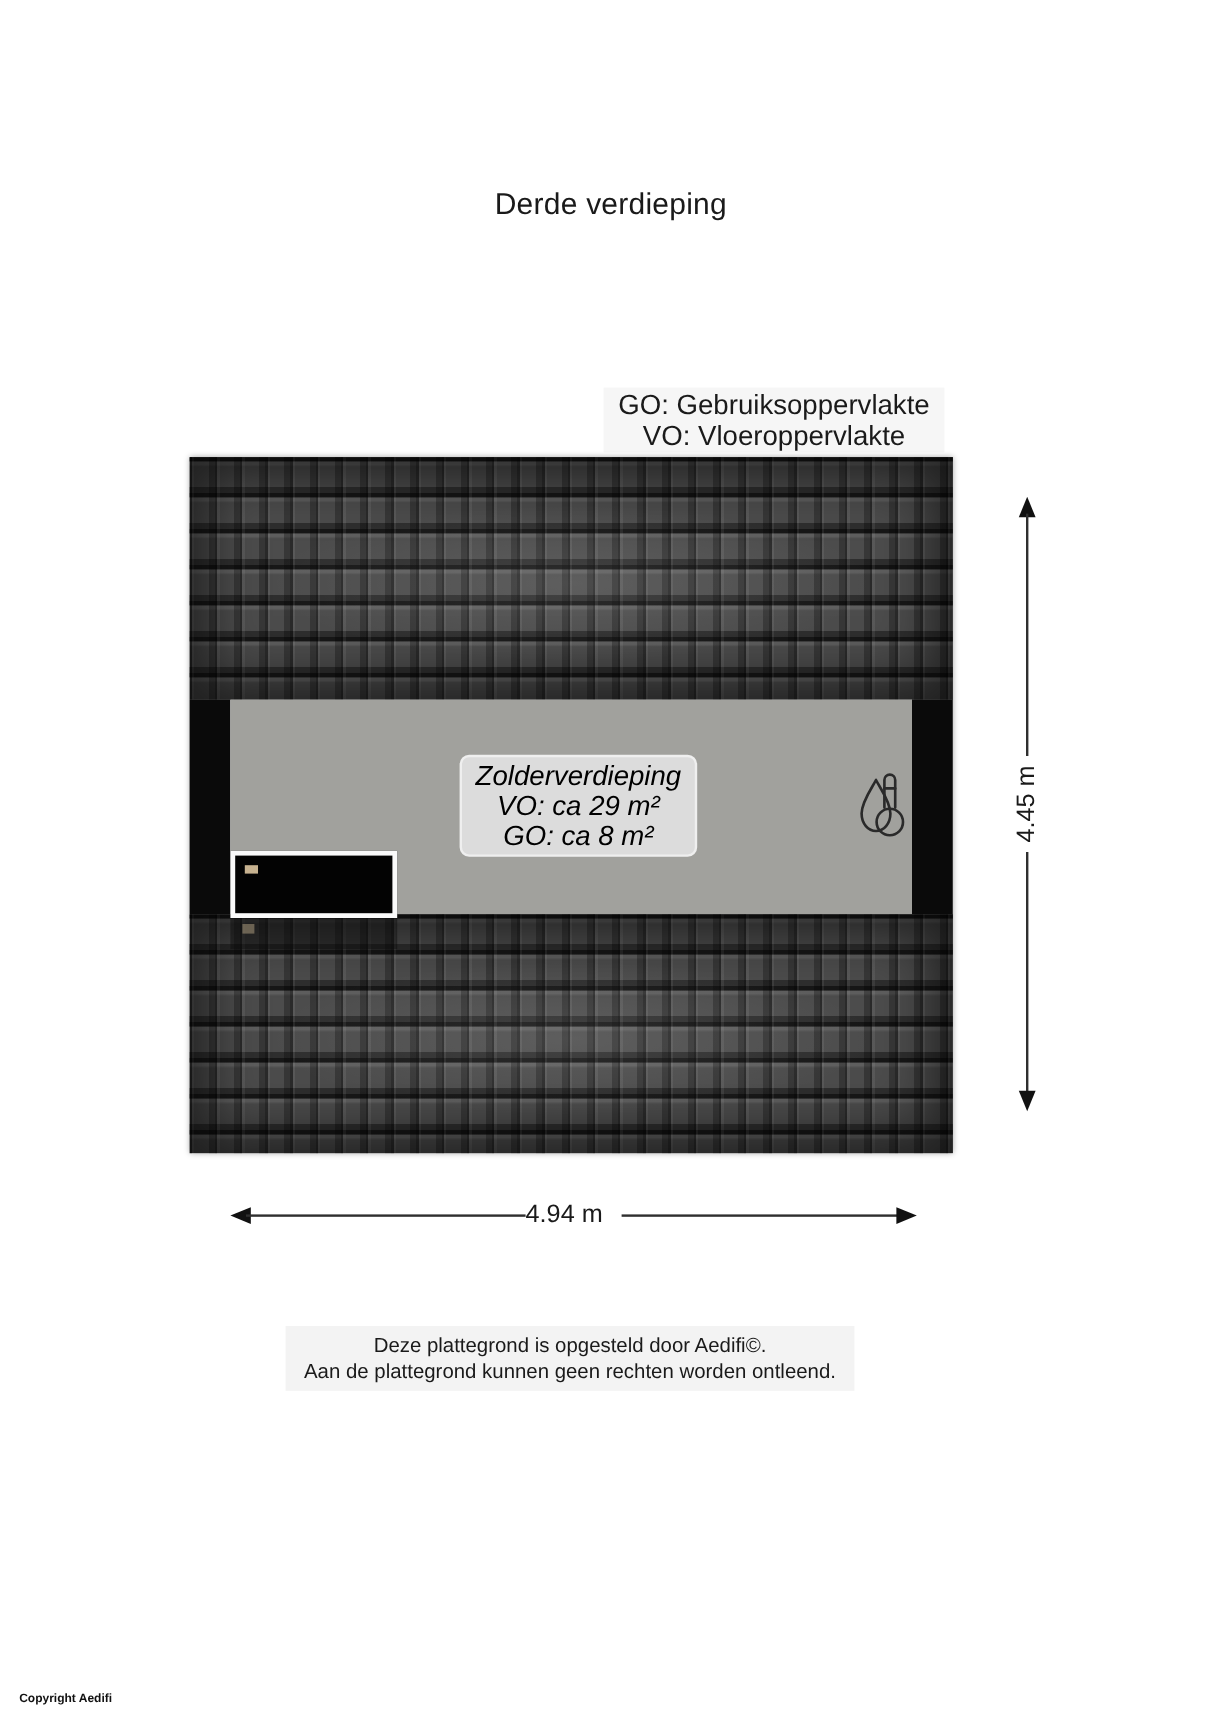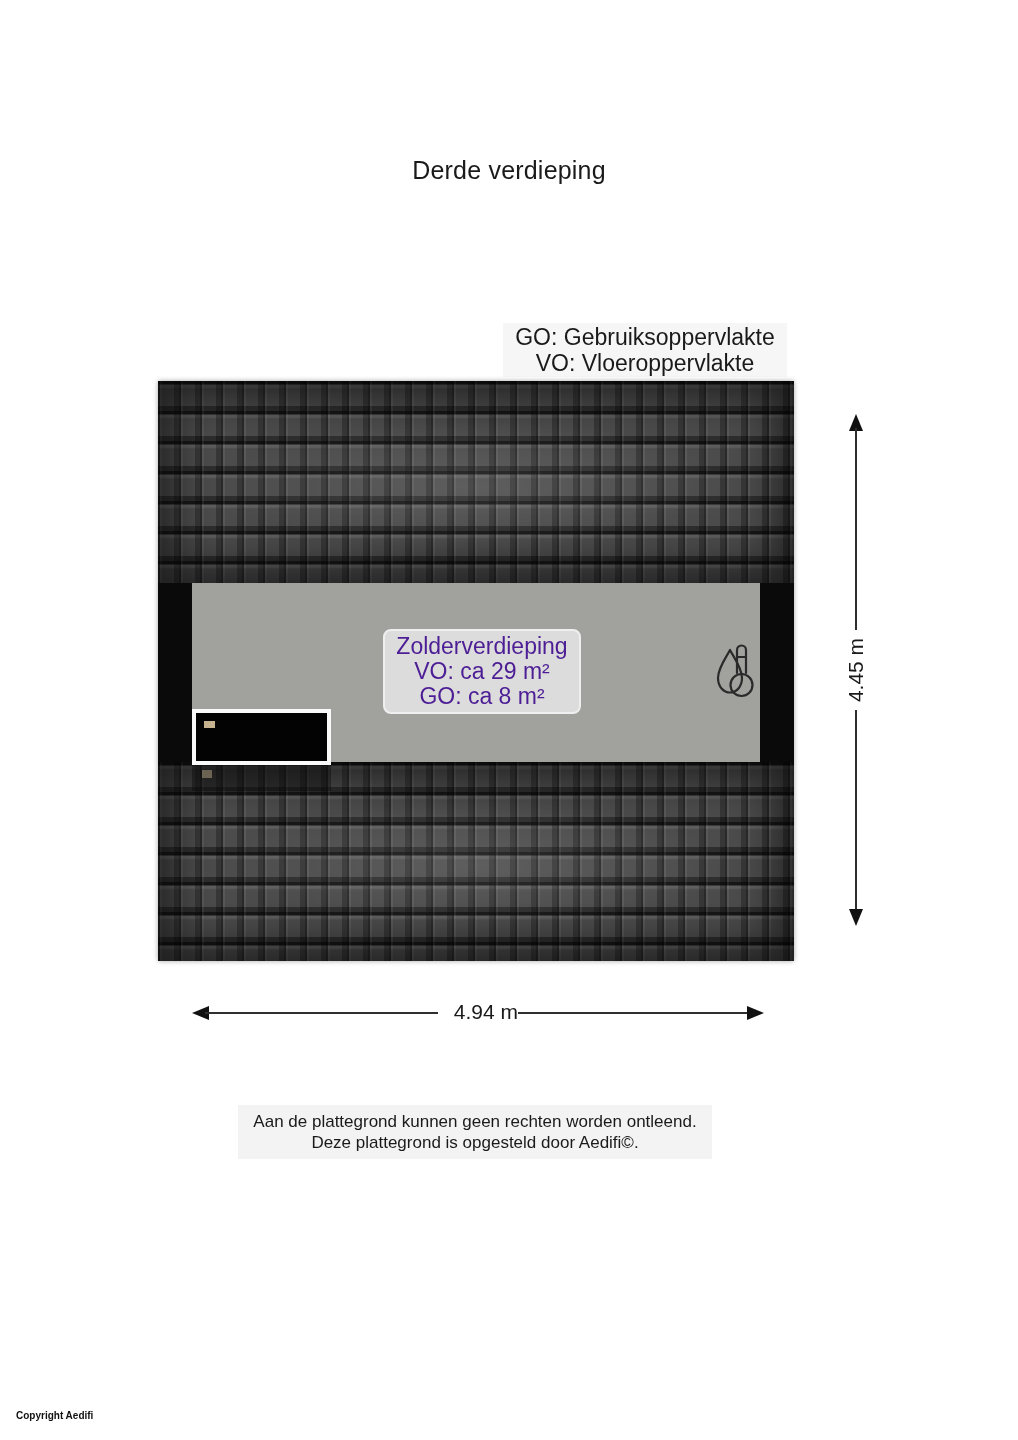--- a/index.html
+++ b/index.html
@@ -30,21 +30,21 @@
     box-shadow:inset 0 0 46px 14px rgba(0,0,0,0.62);}
   .roof-top{top:0;height:202px;}
   .roof-bottom{top:381px;height:199px;}
 
   .middle{position:absolute;top:202px;left:0;width:100%;height:179px;display:flex;}
   .wall{width:34px;background:#0a0a0a;}
   .floor{flex:1;background:#a1a19d;position:relative;}
 
   .room-label{position:absolute;left:191px;top:46px;width:194px;background:#dcdcdc;
     border:2px solid #efefef;border-radius:8px;text-align:center;
-    font-size:23px;line-height:25px;padding:3px 0;color:#4c1d95;}
+    font-size:23px;line-height:25px;padding:3px 0;color:#000000;font-style:italic;}
 
   .heater{position:absolute;left:524px;top:60px;width:40px;height:58px;}
 
   .stairwell{position:absolute;left:34px;top:328px;width:139px;height:56px;background:#030303;
     border:4px solid #fafafa;box-sizing:border-box;z-index:3;}
   .stair-chip{position:absolute;left:8px;top:8px;width:11px;height:7px;background:#c7b290;}
   .stair-shadow{position:absolute;left:34px;top:381px;width:139px;height:29px;
     background:rgba(10,10,10,0.45);z-index:2;}
   .stair-chip-faint{position:absolute;left:10px;top:8px;width:10px;height:8px;background:rgba(200,180,145,0.45);}
 
@@ -57,21 +57,21 @@
 
   .tri{position:absolute;width:0;height:0;}
   .arrow-up{left:849px;top:414px;border-left:7px solid transparent;border-right:7px solid transparent;border-bottom:17px solid #111;}
   .arrow-down{left:849px;top:909px;border-left:7px solid transparent;border-right:7px solid transparent;border-top:17px solid #111;}
   .arrow-left{left:192px;top:1006px;border-top:7px solid transparent;border-bottom:7px solid transparent;border-right:17px solid #111;}
   .arrow-right{left:747px;top:1006px;border-top:7px solid transparent;border-bottom:7px solid transparent;border-left:17px solid #111;}
 
   .vdim-label{position:absolute;left:806px;top:646px;width:100px;height:48px;
     display:flex;align-items:center;justify-content:center;
     transform:rotate(-90deg);font-size:21px;white-space:nowrap;}
-  .hdim-label{position:absolute;left:438px;top:1000px;width:80px;text-align:right;font-size:21px;white-space:nowrap;}
+  .hdim-label{position:absolute;left:438px;top:1000px;width:80px;text-align:left;font-size:21px;white-space:nowrap;}
 
   
   .disclaimer{position:absolute;left:238px;top:1105px;width:474px;background:#f3f3f3;
     text-align:center;font-size:17px;line-height:21px;padding:6px 0;}
   .copyright{position:absolute;left:16px;top:1410px;font-size:10px;font-weight:bold;color:#111;}
 </style>
 </head>
 <body>
 
 <div class="page">
@@ -120,18 +120,18 @@
   <div class="dimseg vseg2"></div>
   <div class="tri arrow-down"></div>
 
   <div class="tri arrow-left"></div>
   <div class="dimseg hseg-left"></div>
   <div class="hdim-label">4.94 m</div>
   <div class="dimseg hseg-right"></div>
   <div class="tri arrow-right"></div>
 
   <div class="disclaimer">
+    <div>Deze plattegrond is opgesteld door Aedifi©.</div>
     <div>Aan de plattegrond kunnen geen rechten worden ontleend.</div>
-    <div>Deze plattegrond is opgesteld door Aedifi©.</div>
   </div>
 
   <div class="copyright">Copyright Aedifi</div>
 </div>
 
 </body></html>

